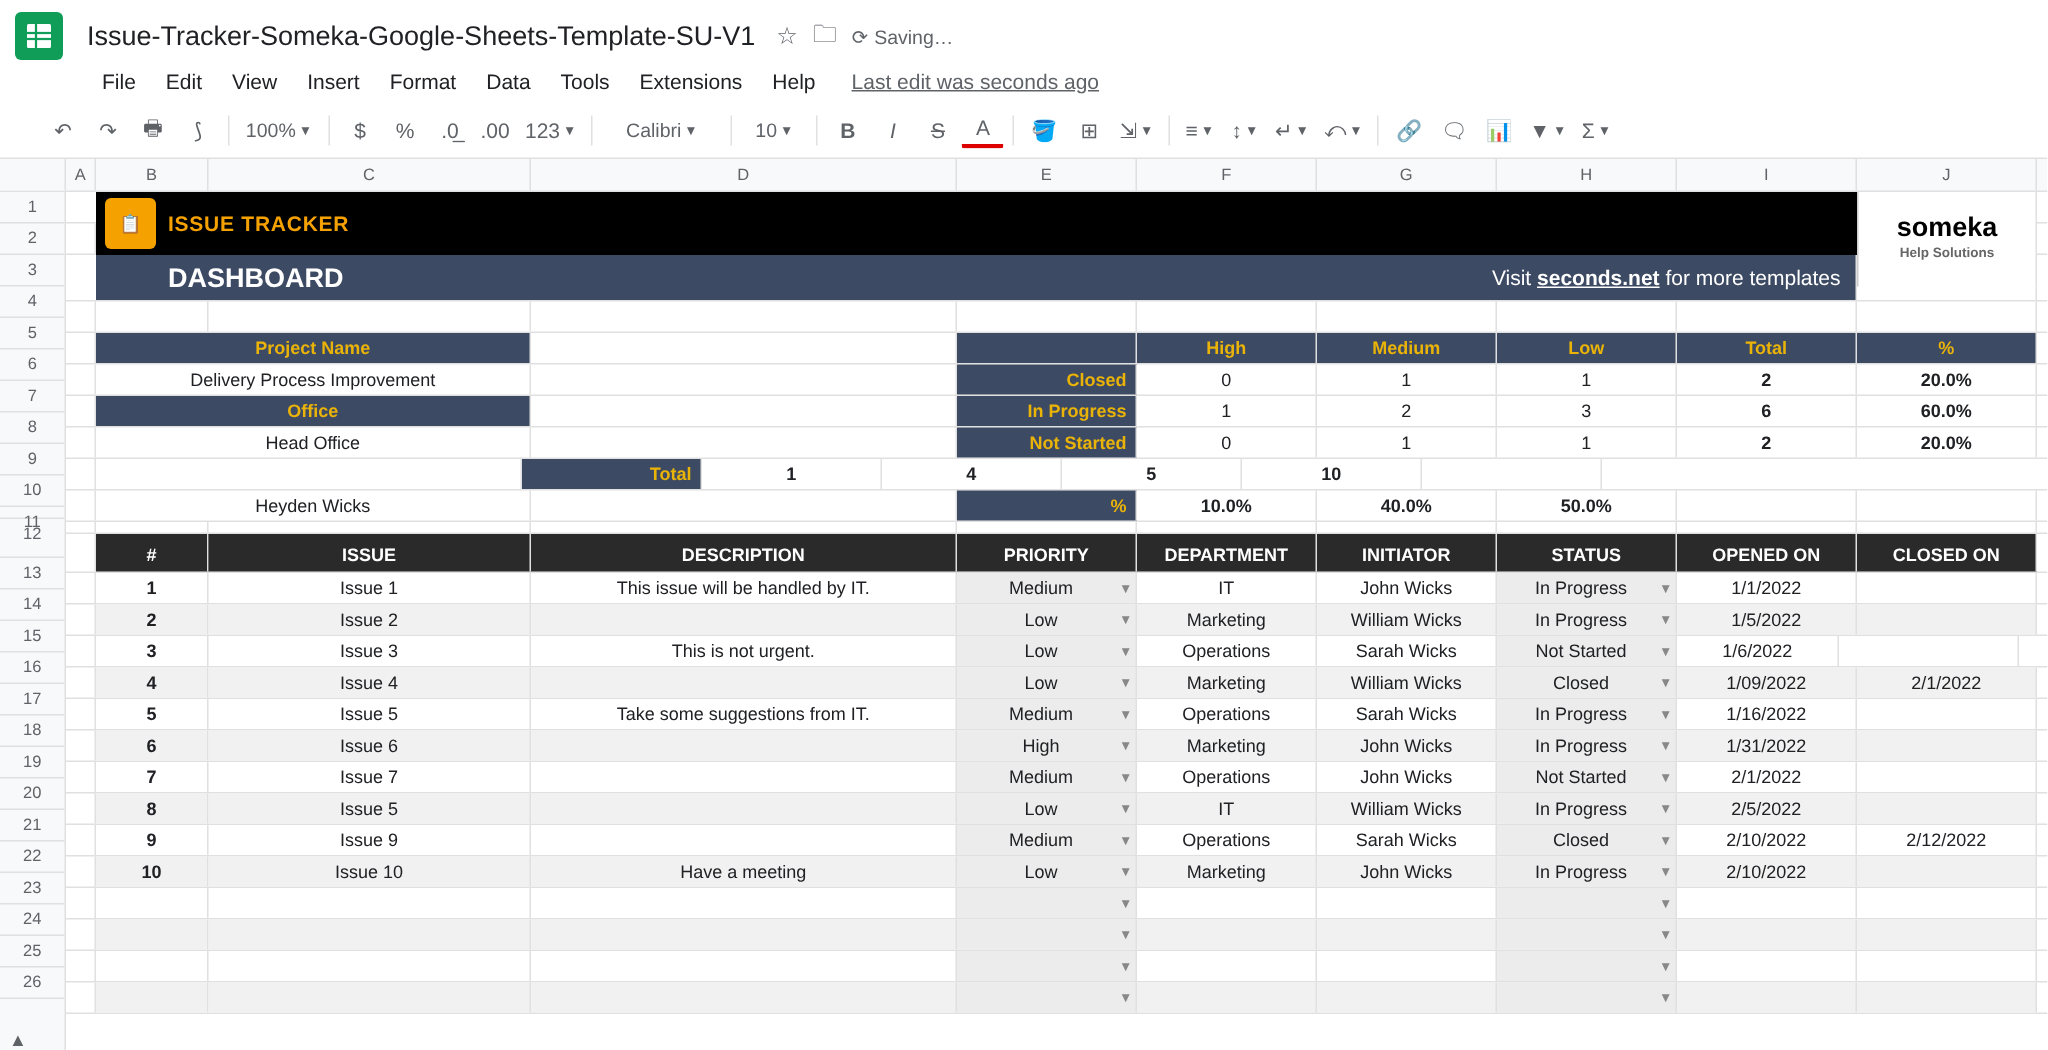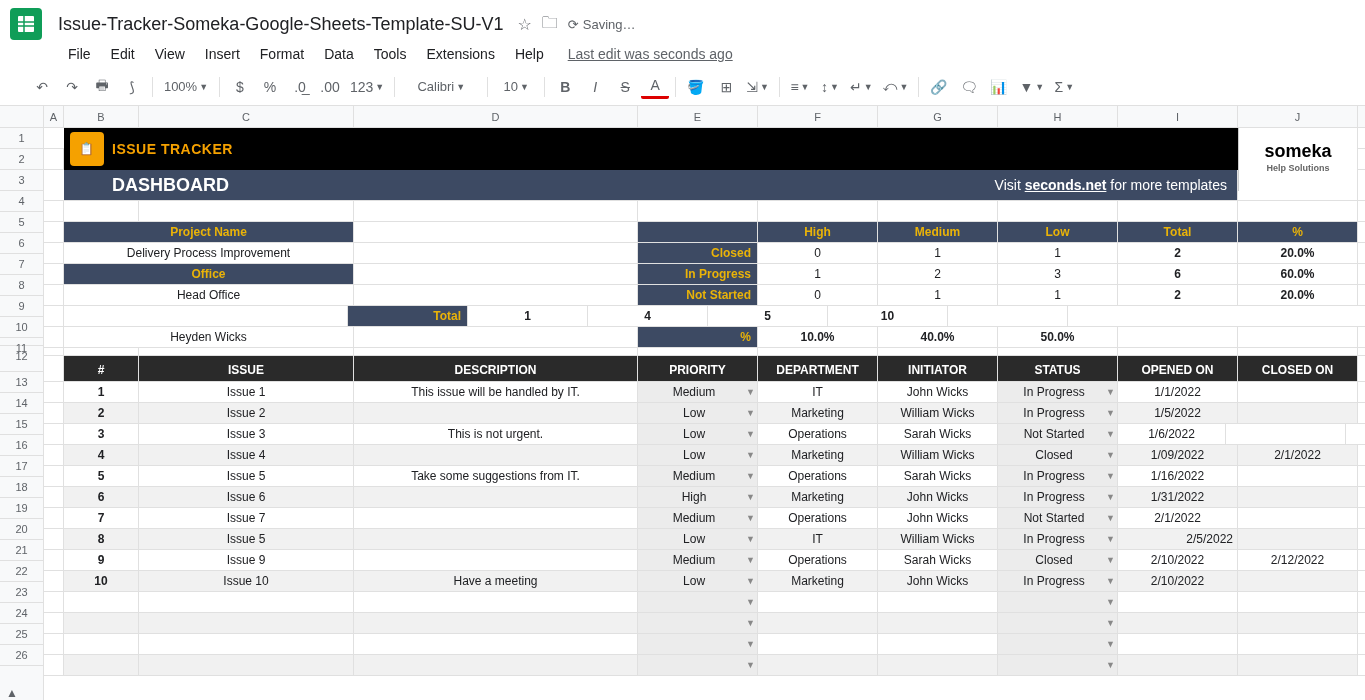--- a/index.html
+++ b/index.html
@@ -467,21 +467,21 @@
         <div class="cell alt dd" style="width: 120px; background: rgb(236, 236, 236); text-align: center;">
           <span style="flex:1;text-align:center">Low</span>
           <span class="caret">▼</span>
         </div>
         <div class="cell alt val-center" style="width: 120px;">IT</div>
         <div class="cell alt val-left" style="width: 120px;">William Wicks</div>
         <div class="cell alt dd" style="width: 120px; background: rgb(236, 236, 236); text-align: center;">
           <span style="flex:1;text-align:center">In Progress</span>
           <span class="caret">▼</span>
         </div>
-        <div class="cell alt val-center" style="width: 120px; text-align: right;">2/5/2022</div>
+        <div class="cell alt val-center" style="width: 120px;">2/5/2022</div>
         <div class="cell alt val-center" style="width: 120px;"></div>
       </div>
       <div class="row" style="height: 21px;">
         <div class="cell " style="width: 20px;"></div>
         <div class="cell  val-center" style="width: 75px; font-weight: bold;">9</div>
         <div class="cell  val-left" style="width: 215px;">Issue 9</div>
         <div class="cell  val-left" style="width: 284px;"></div>
         <div class="cell alt dd" style="width: 120px; background: rgb(236, 236, 236); text-align: center;">
           <span style="flex:1;text-align:center">Medium</span>
           <span class="caret">▼</span>

